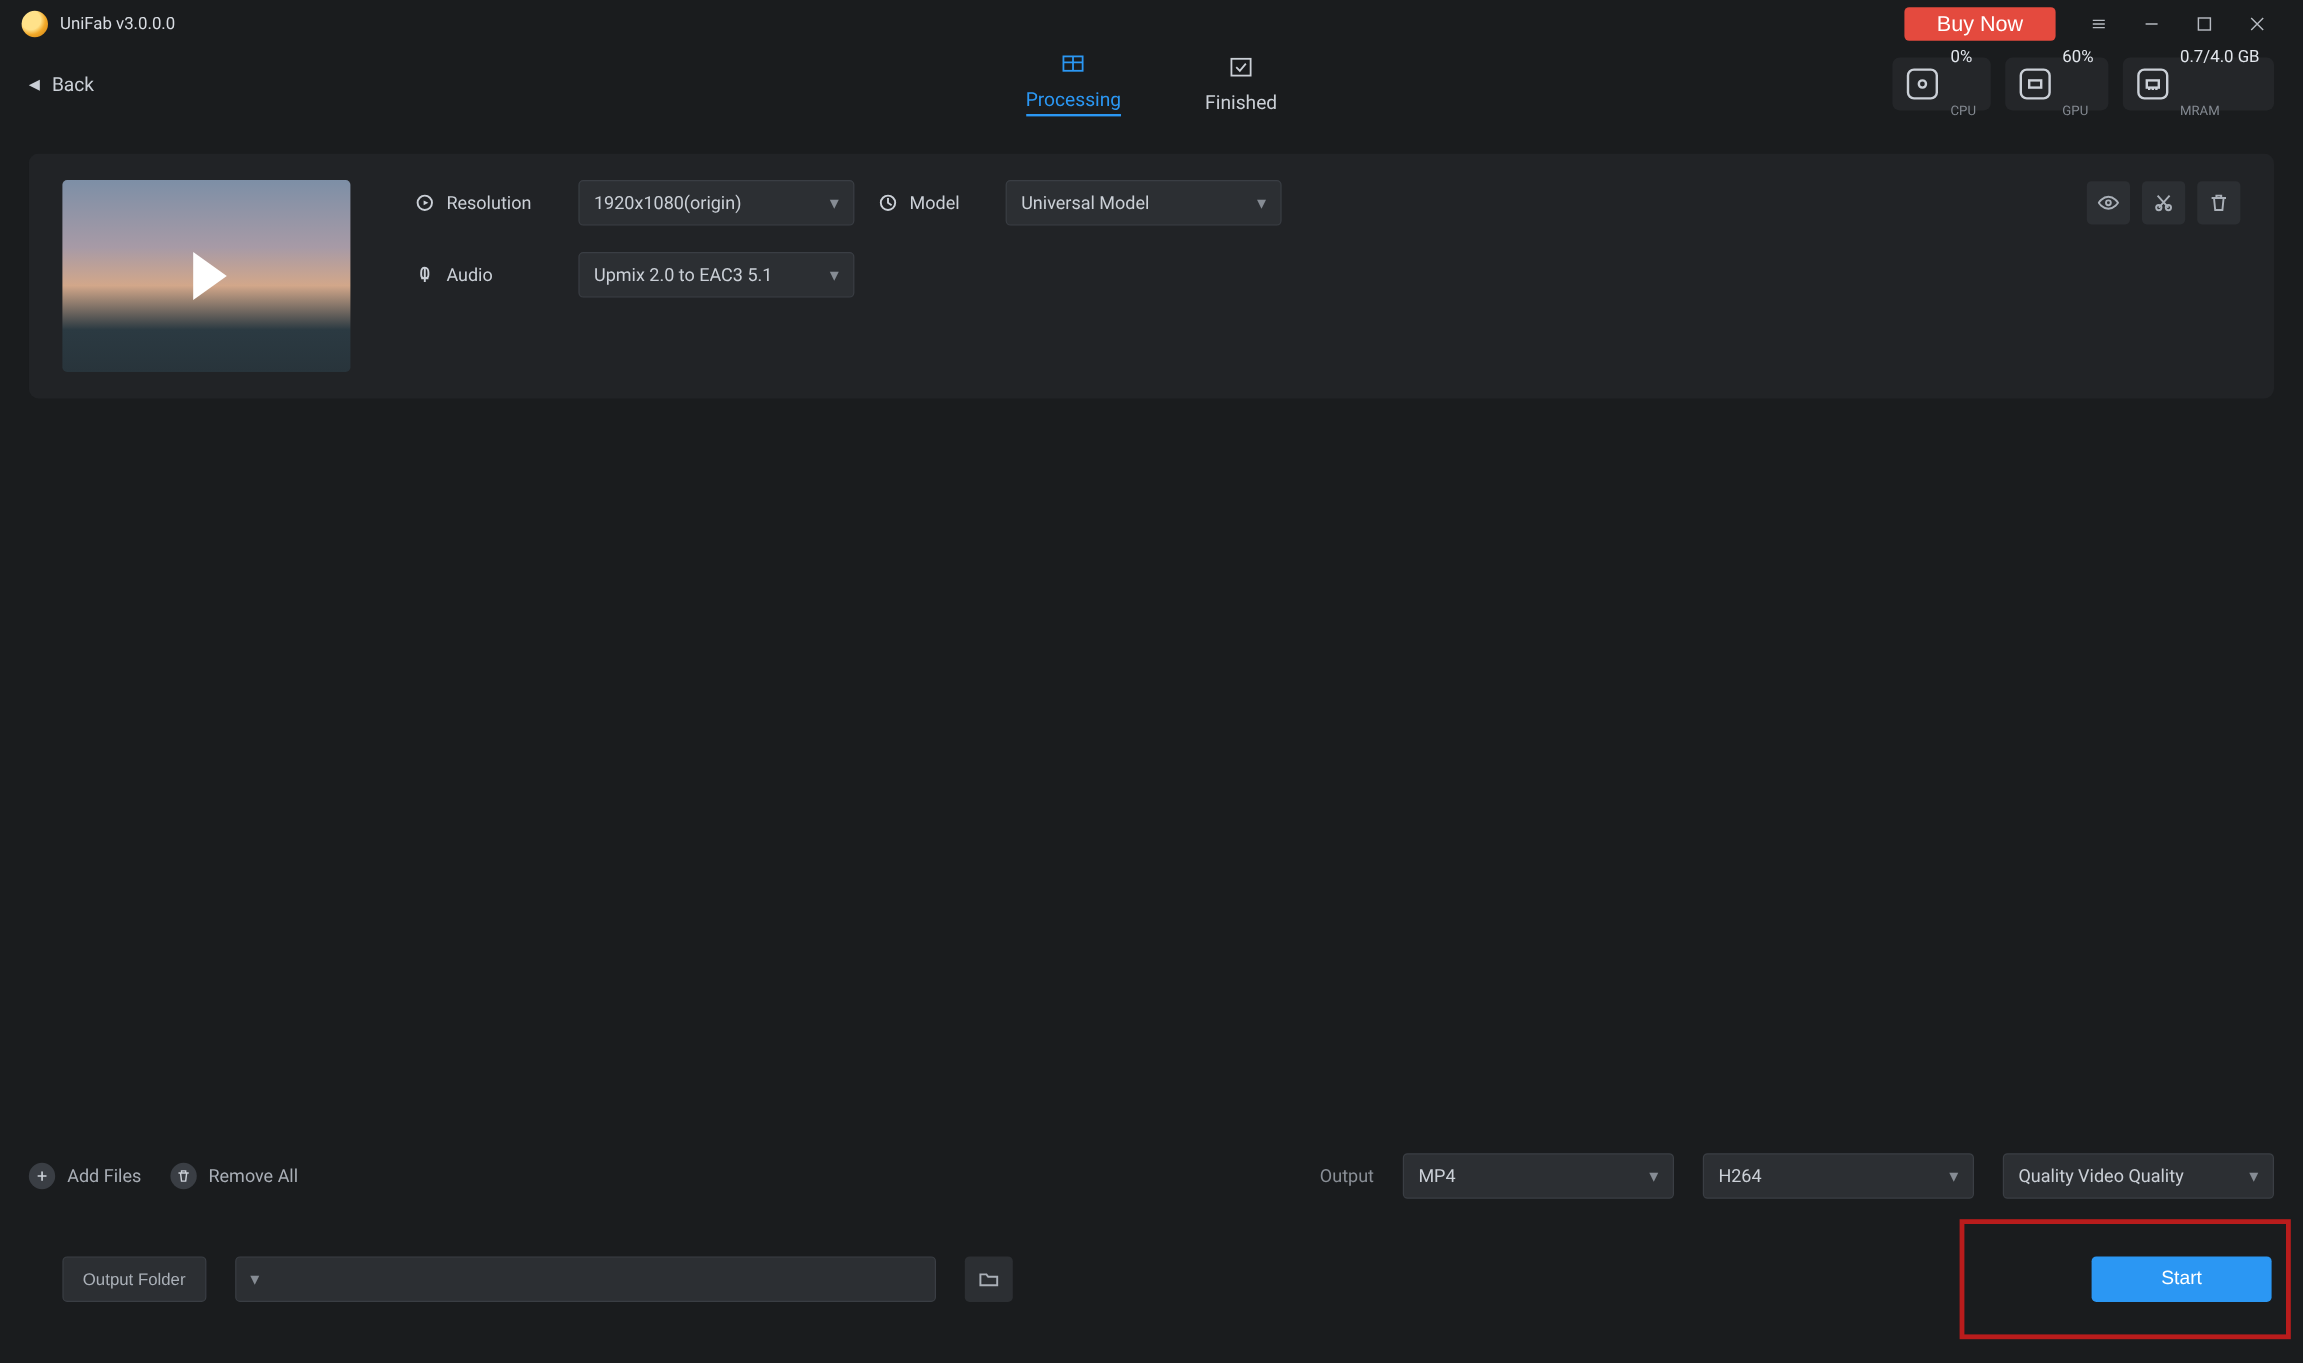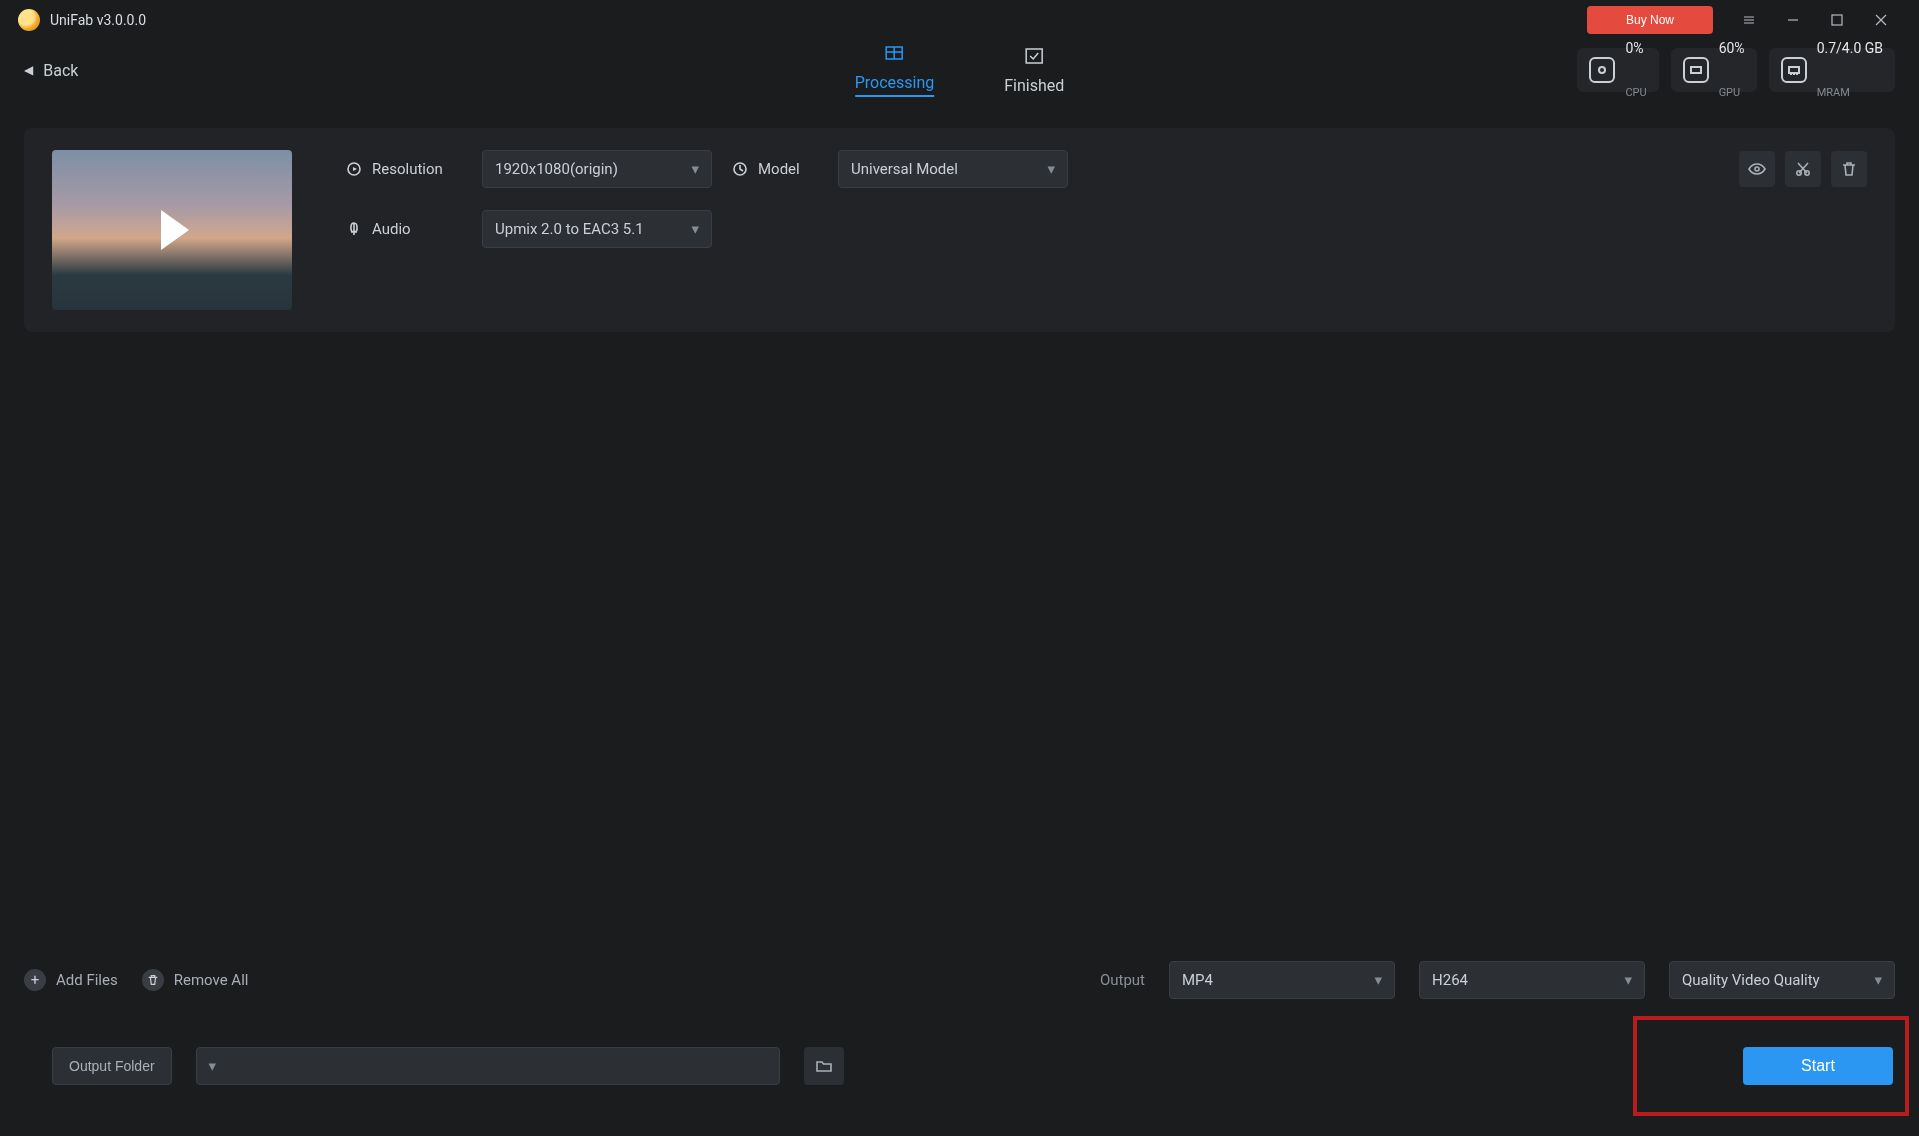--- a/index.html
+++ b/index.html
@@ -27,21 +27,21 @@
       background: radial-gradient(circle at 35% 35%, #ffe28a 0 40%, #f2a92a 60%, #c97a0b 100%);
       border-radius: 50%;
       margin-right: 10px;
       flex-shrink: 0;
     }
     .title-text { font-size: 14px; color: #d9dde3; flex: 0 0 auto; }
     .title-spacer { flex: 1; }
     .buy-now-btn {
       background: #e44a3e;
       color: #fff;
-      font-size: 12px;
+      font-size: 18px;
       border: none;
       height: 28px;
       width: 126px;
       border-radius: 4px;
       cursor: pointer;
       margin-right: 14px;
     }
     .win-ctrl {
       width: 44px;
       height: 40px;

